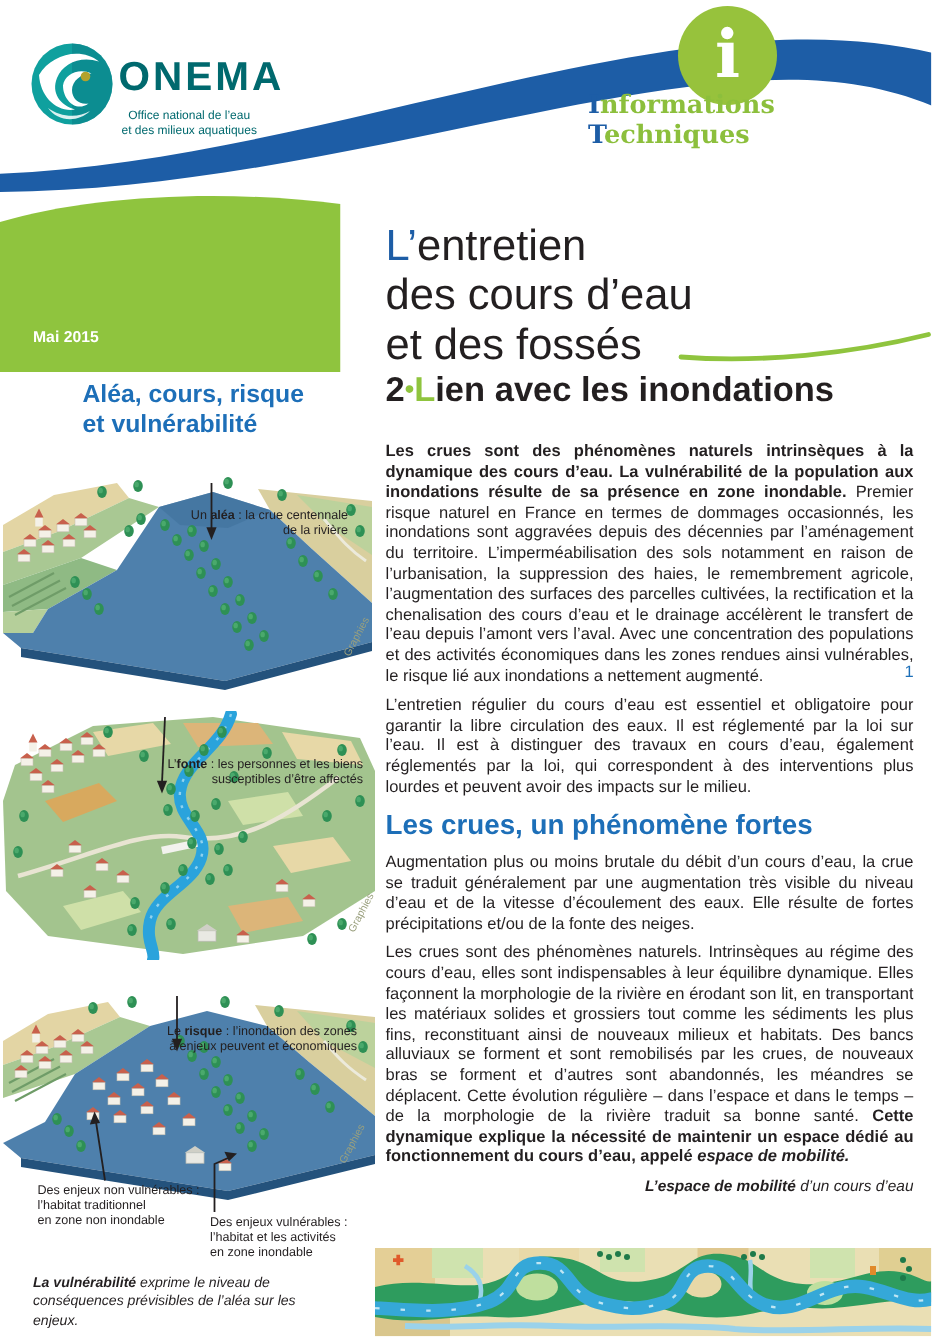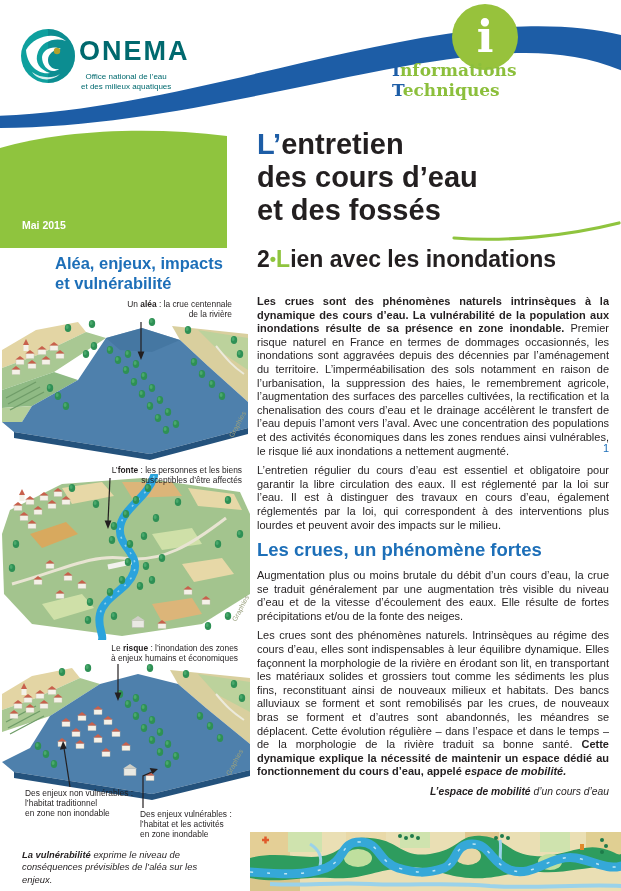--- a/index.html
+++ b/index.html
@@ -10,29 +10,29 @@
   .logo-name{left:79px;top:36px;font-size:27px;font-weight:bold;color:#00696e;letter-spacing:2px;}
   .logo-tag{left:81px;top:72px;font-size:8px;line-height:10px;color:#00696e;}
   .info-circle{left:452px;top:4px;width:66px;height:66px;border-radius:50%;background:#97c23c;
                display:flex;align-items:center;justify-content:center;z-index:3;}
   .info-glyph{font-family:"DejaVu Serif",serif;font-weight:bold;font-size:44px;color:#fff;line-height:1;}
   .series{left:392px;top:60px;font-family:"DejaVu Serif",serif;font-weight:bold;font-size:17px;z-index:3;}
   .cap-blue{color:#1d5da6;}
   .word-green{color:#8cbf3c;}
   
   .date{left:22px;top:219px;font-size:10.5px;font-weight:bold;color:#fff;z-index:2;}
-  .title{left:257px;top:128px;font-size:29px;line-height:33px;font-weight:bold;z-index:2;}
+  .title{left:257px;top:148px;font-size:29px;line-height:33px;font-weight:normal;z-index:2;}
   .title .accent{color:#1d5da6;}
   .subtitle{left:257px;top:246px;font-size:23px;font-weight:bold;z-index:2;}
   .subtitle .green{color:#8fc43e;}
   .subtitle .bullet{color:#8fc43e;font-size:18px;vertical-align:2px;}
   
   .side-heading{left:55px;top:254px;font-size:16.5px;line-height:19.5px;font-weight:bold;color:#1d6fb8;}
   .fig{overflow:visible;}
-  .fig-label{font-size:8.4px;line-height:9.6px;color:#231f20;text-align:right;}
+  .fig-label{font-size:8.4px;line-height:9.6px;color:#231f20;text-align:right;margin-top:39px;}
   .callout{font-size:8.4px;line-height:9.8px;color:#231f20;}
   .note{left:22px;top:849px;width:178px;font-style:italic;font-size:9.4px;line-height:12.3px;}
   .leader{pointer-events:none;}
   
   .article{left:257px;top:295px;width:352px;height:537px;overflow:hidden;
            font-size:11px;line-height:13.6px;text-align:justify;}
   .article p{margin:0 0 6px 0;}
   .article h2{margin:7px 0 8px 0;font-size:18.5px;line-height:22px;color:#1d6fb8;text-align:left;}
   .caption{text-align:right;font-size:10.3px;margin-top:2px;}
   .bi{font-weight:bold;font-style:italic;text-align:right;}
@@ -81,21 +81,21 @@
     <div>et des fossés</div>
   </div>
   <svg class="abs" style="left:452px;top:220px;" width="169" height="22" viewBox="0 0 169 22">
     <path d="M2 18 C 55 22 115 16 167 3" stroke="#8fc43e" stroke-width="3.2" fill="none" stroke-linecap="round"></path>
   </svg>
   <div class="abs subtitle">
     <span>2</span><span class="bullet">•</span><span class="green">L</span><span>ien avec les inondations</span>
   </div>
 
   <div class="abs side-heading">
-    <div>Aléa, enjeux, impacts</div>
+    <div>Aléa, cours, risque</div>
     <div>et vulnérabilité</div>
   </div>
 
   <div class="abs fig" style="left:2px;top:296px;width:246px;height:164px;">
     <svg class="abs" style="left:0;top:14px;" width="246" height="150" viewBox="0 0 246 150">
       <defs>
         <g id="t">
             <ellipse rx="3.2" ry="4" fill="#2e9055"></ellipse>
             <ellipse cx="-0.9" cy="-1" rx="1.5" ry="1.9" fill="#4aa96c"></ellipse>
           </g>
@@ -309,21 +309,21 @@
         <use href="#t" x="184" y="16"></use>
         <use href="#t" x="232" y="26"></use>
         <use href="#t" x="240" y="40"></use>
       <use href="#t" x="44" y="96"></use>
         <use href="#t" x="52" y="106"></use>
         <use href="#t" x="36" y="88"></use>
       <text transform="rotate(-62 228 118)" x="228" y="118" font-size="7" fill="#9aa07e">Graphies</text>
     </svg>
     <div class="abs fig-label" style="right:12px;top:2px;">
       <div><span>Le </span><b>risque</b><span> : l’inondation des zones</span></div>
-      <div>à enjeux humains et économiques</div>
+      <div>à enjeux peuvent et économiques</div>
     </div>
     <div class="abs callout" style="left:23px;top:147px;">
       <div>Des enjeux non vulnérables :</div>
       <div>l’habitat traditionnel</div>
       <div>en zone non inondable</div>
     </div>
     <div class="abs callout" style="left:138px;top:168px;">
       <div>Des enjeux vulnérables :</div>
       <div>l’habitat et les activités</div>
       <div>en zone inondable</div>

